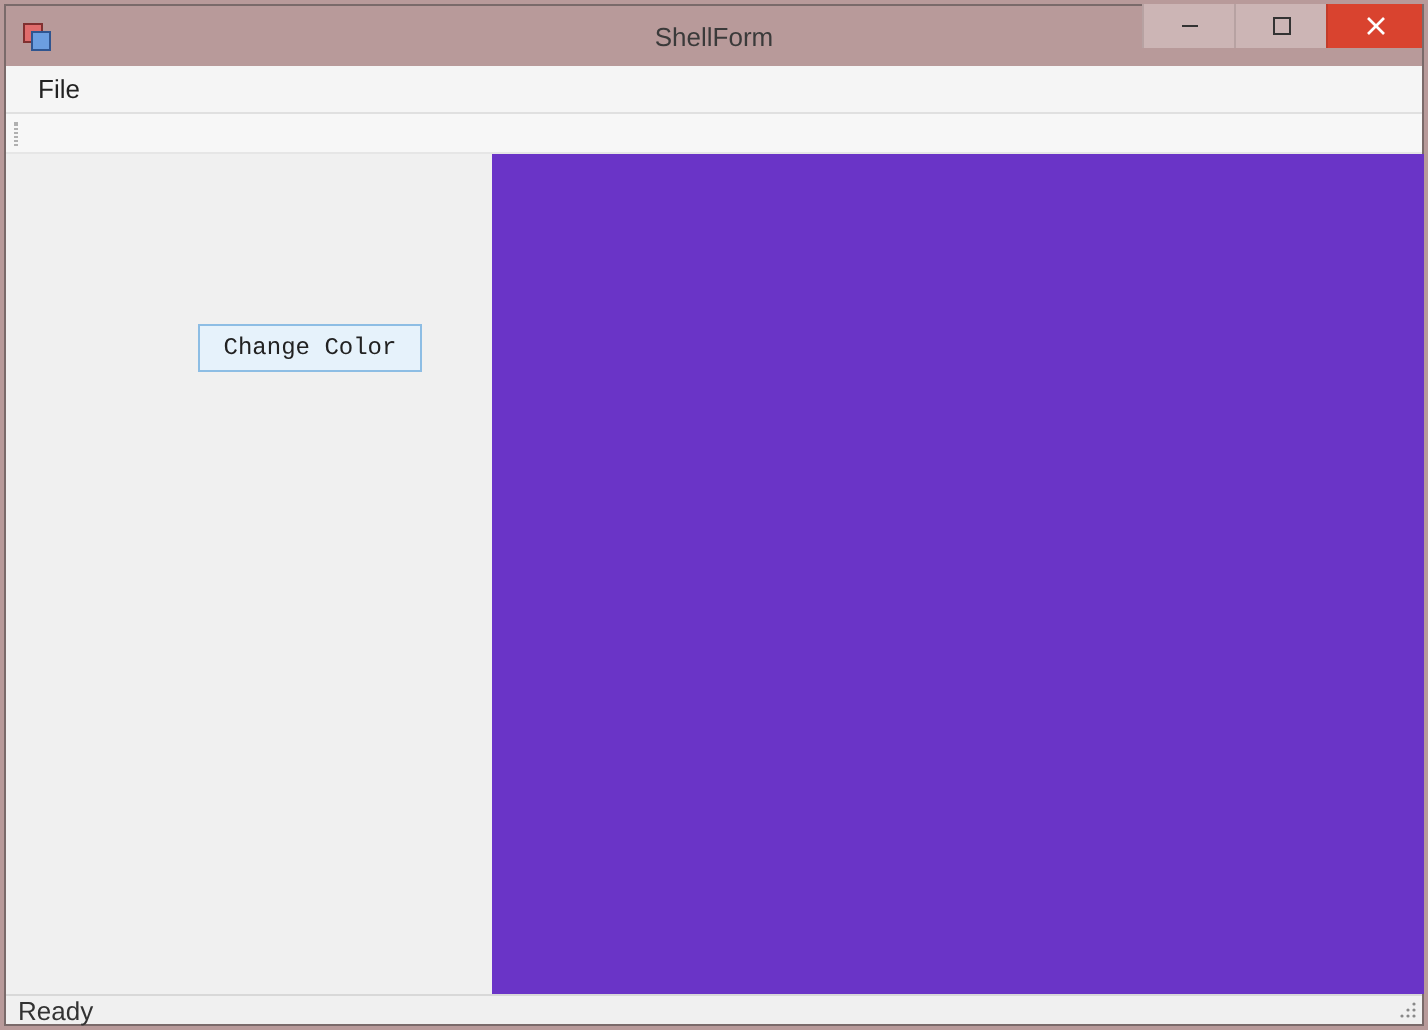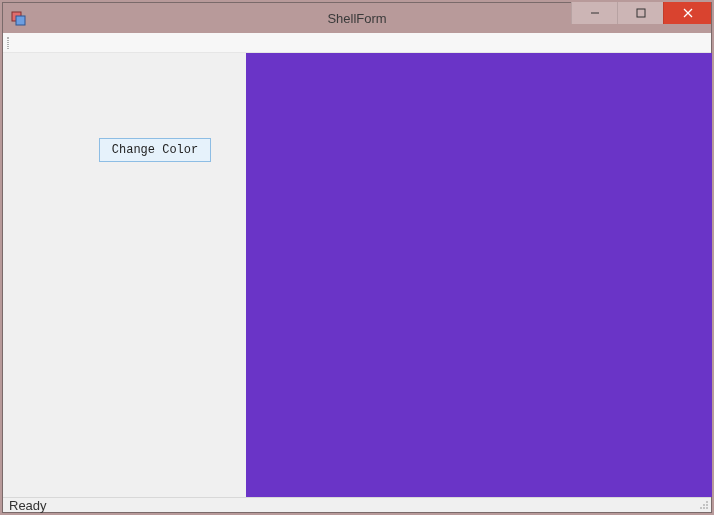--- a/index.html
+++ b/index.html
@@ -172,20 +172,23 @@
       </div>
       <div class="win-btn close">
         <svg width="10" height="10" viewBox="0 0 10 10">
           <line x1="1" y1="1" x2="9" y2="9" stroke="#fff" stroke-width="1.3"></line>
           <line x1="9" y1="1" x2="1" y2="9" stroke="#fff" stroke-width="1.3"></line>
         </svg>
       </div>
     </div>
   </div>
 
+  <div class="menubar">
+    <div class="menu-item">File</div>
+  </div>
 
   <div class="toolbar">
     <div class="tool-grip"></div>
   </div>
 
   <div class="client">
     <div class="left-panel">
       <div class="change-btn">Change Color</div>
     </div>
     <div class="right-panel">

